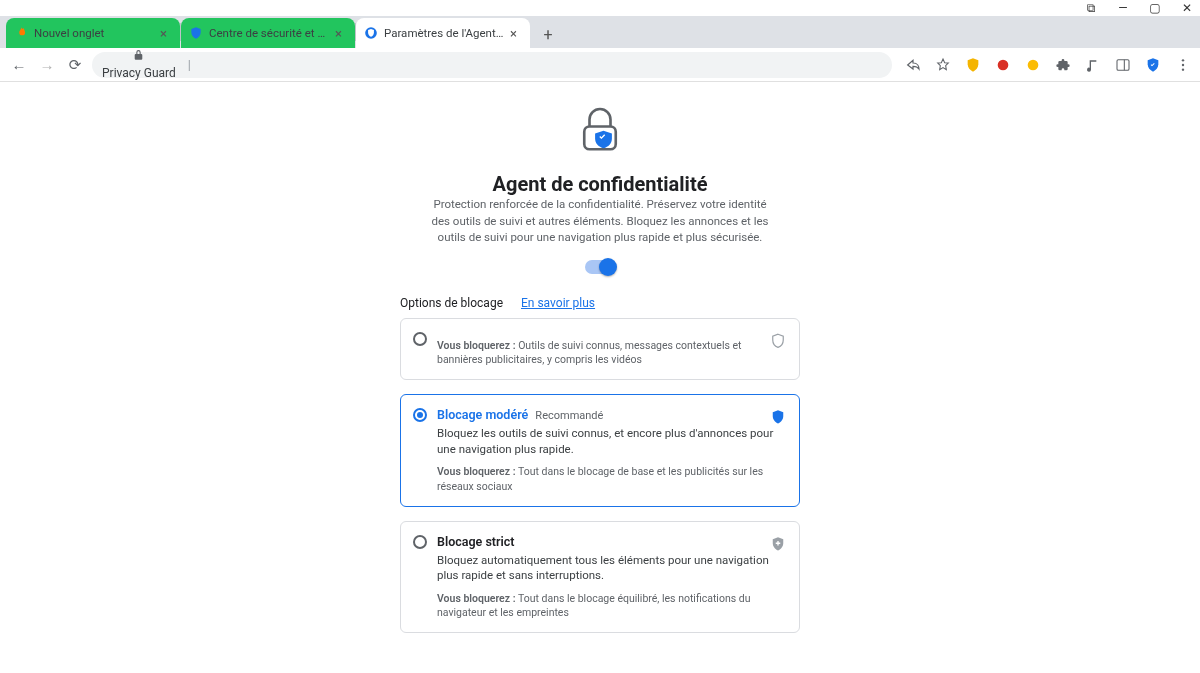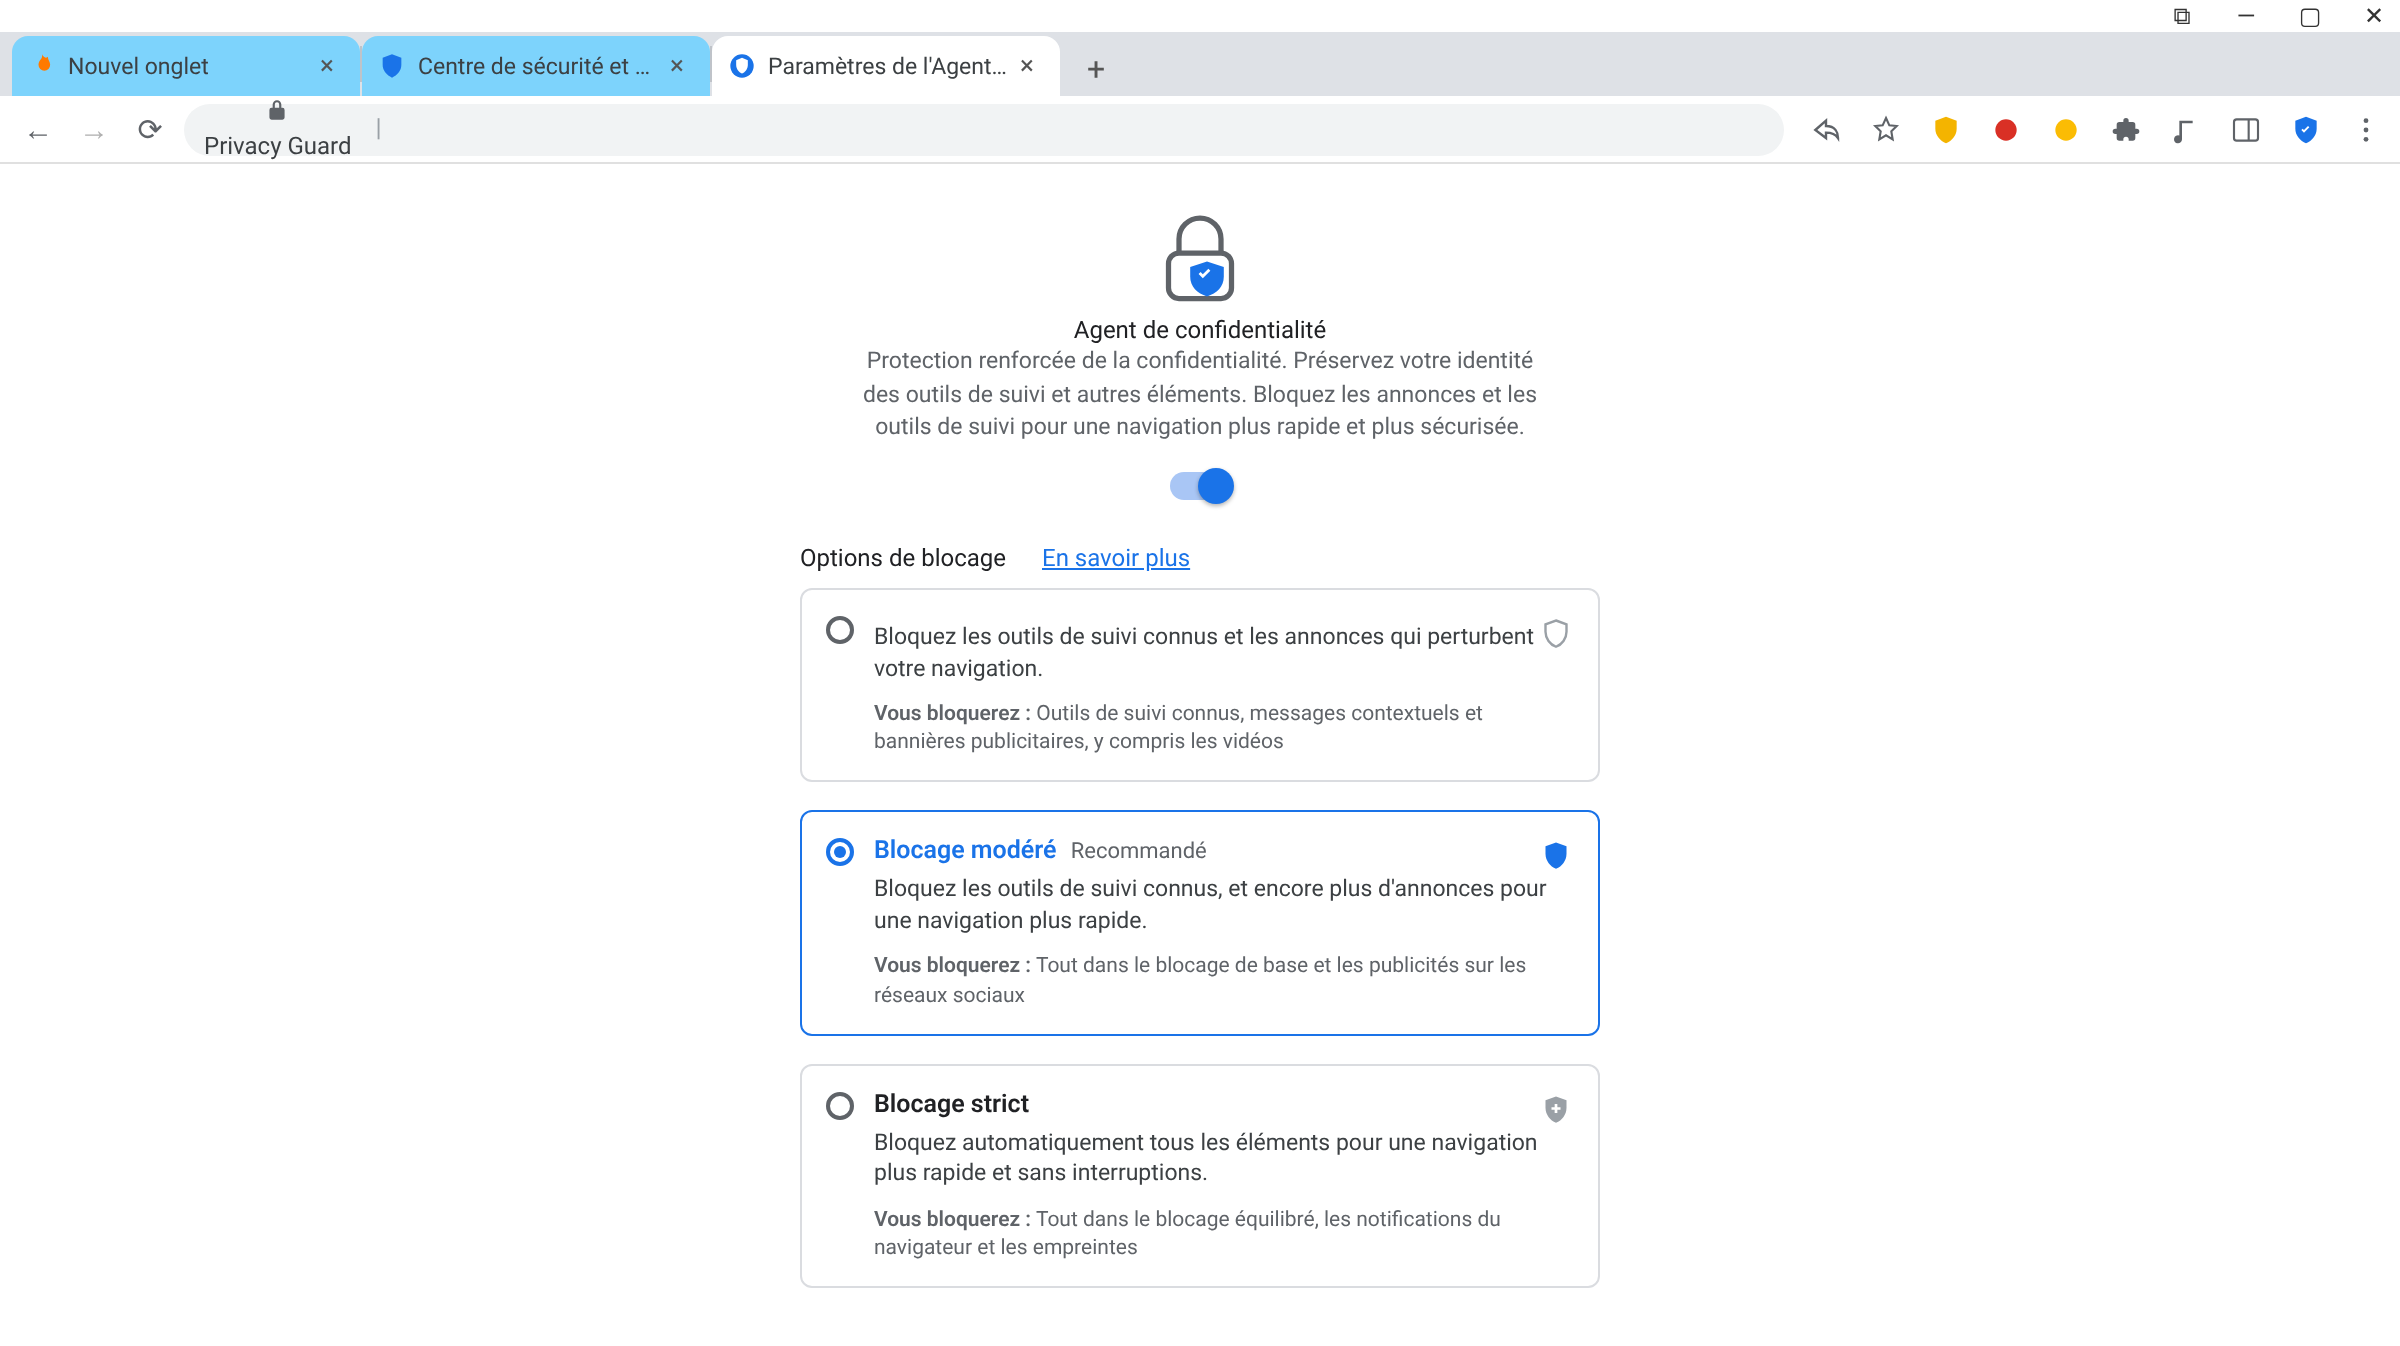--- a/index.html
+++ b/index.html
@@ -32,21 +32,21 @@
     background: #dee1e6;
     display: flex;
     align-items: flex-end;
     padding-left: 6px;
     gap: 0;
   }
   .tab {
     height: 30px;
     min-width: 174px;
     max-width: 174px;
-    background: #7dd3fc;
+    background: #22c55e;
     display: flex;
     align-items: center;
     padding: 0 8px;
     gap: 6px;
     font-size: 11.5px;
     color: #3c4043;
     border-top-left-radius: 8px;
     border-top-right-radius: 8px;
     position: relative;
     white-space: nowrap;
@@ -109,21 +109,21 @@
     display:flex;
     justify-content:center;
   }
   .panel {
     width:400px;
     padding:20px 0 40px 0;
   }
   .hero {
     display:flex;flex-direction:column;align-items:center;text-align:center;
   }
-  .hero h1{font-size:12px;font-weight:400;}
+  .hero h1{font-size:20px;font-weight:700;margin-top:14px;}
   .hero p{font-size:11.5px;color:#5f6368;line-height:1.45;max-width:340px;}
   .main-toggle{
     margin-top:14px;
     width:30px;height:14px;border-radius:8px;background:#a9c6f5;position:relative;
   }
   .main-toggle::after{
     content:"";position:absolute;right:-2px;top:-2px;width:18px;height:18px;border-radius:50%;
     background:#1a73e8;box-shadow:0 1px 2px rgba(0,0,0,.3);
   }
   .section-label{
@@ -293,21 +293,20 @@
     <div class="section-label">
       <span>Options de blocage</span>
       <a href="#">En savoir plus</a>
     </div>
 
     <div class="options">
 
       <div class="opt">
         <div class="radio"></div>
         <div class="body">
-          <div class="desc">Bloquez les outils de suivi connus et les annonces qui perturbent votre navigation.</div>
           <div class="block"><b>Vous bloquerez :</b> <span>Outils de suivi connus, messages contextuels et bannières publicitaires, y compris les vidéos</span></div>
         </div>
         <span class="shield">
           <svg viewBox="0 0 24 24" width="18" height="20">
               <path fill="none" stroke="#9aa0a6" stroke-width="1.6" d="M12 3l7 2.5v5c0 4.5-3 8.5-7 10-4-1.5-7-5.5-7-10v-5L12 3z"></path>
             </svg>
         </span>
       </div>
 
       <div class="opt selected">

